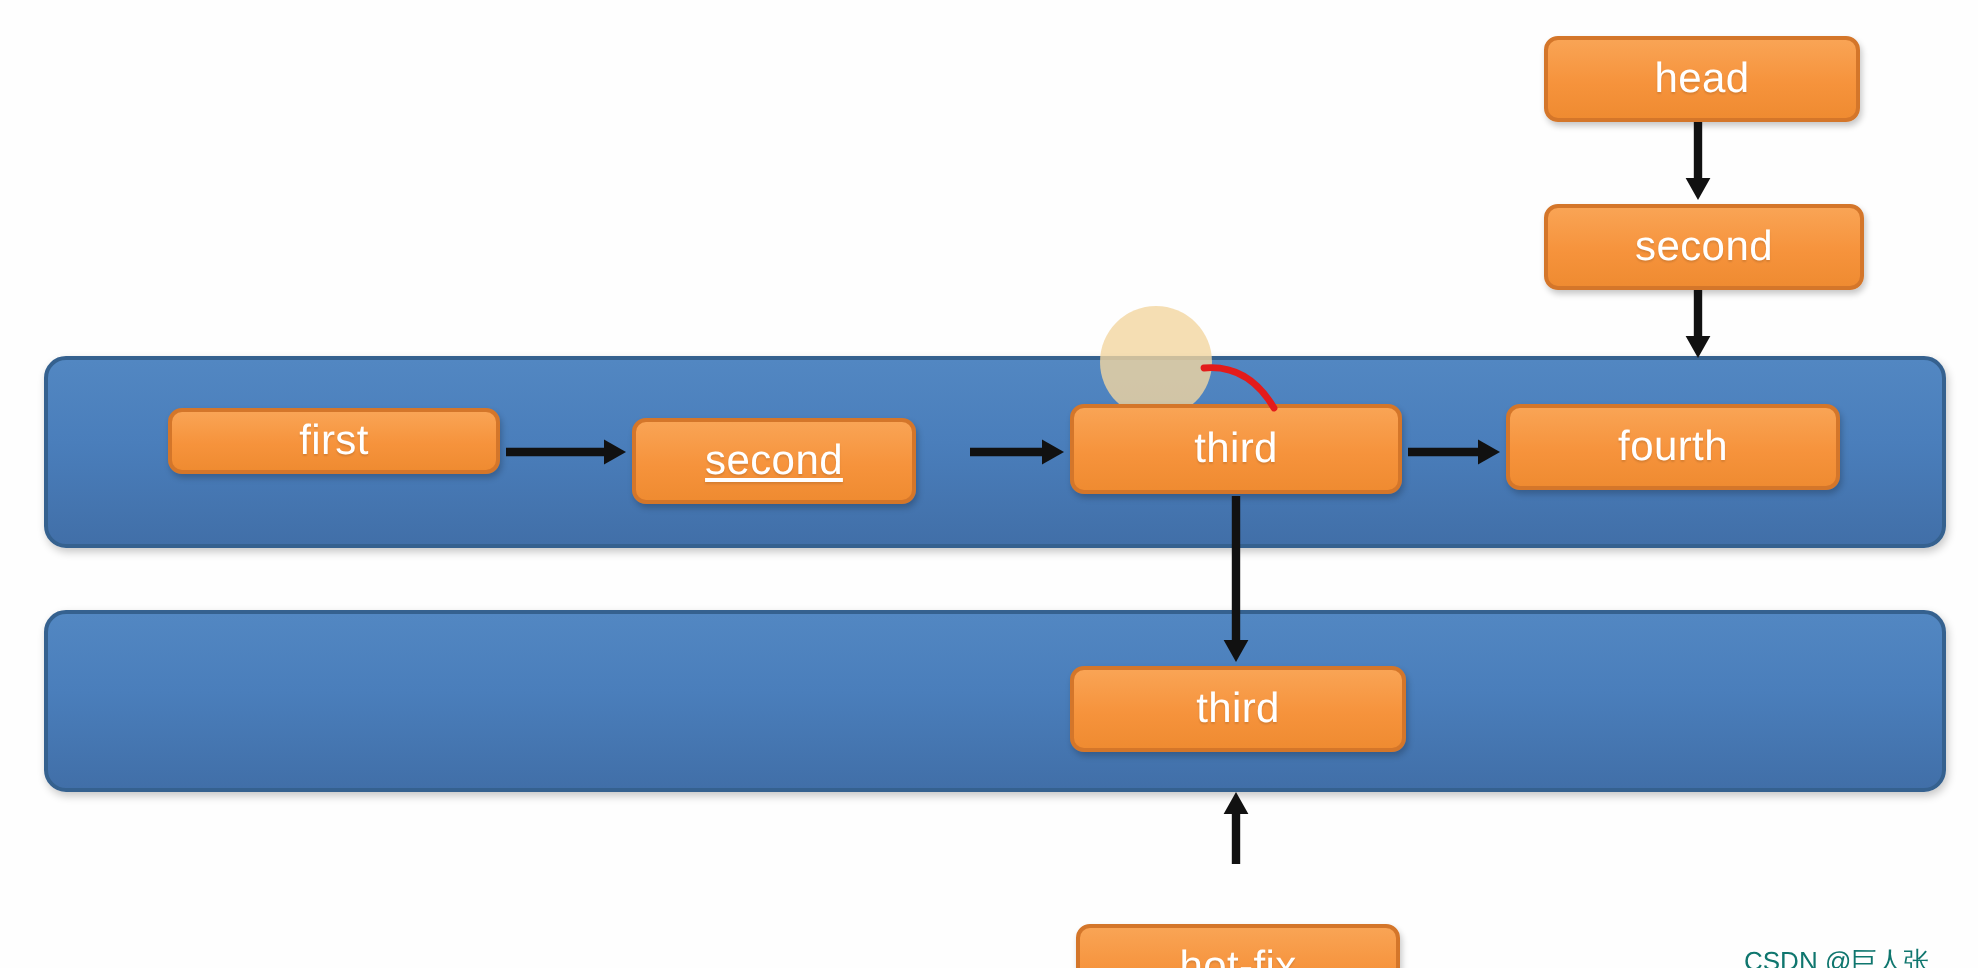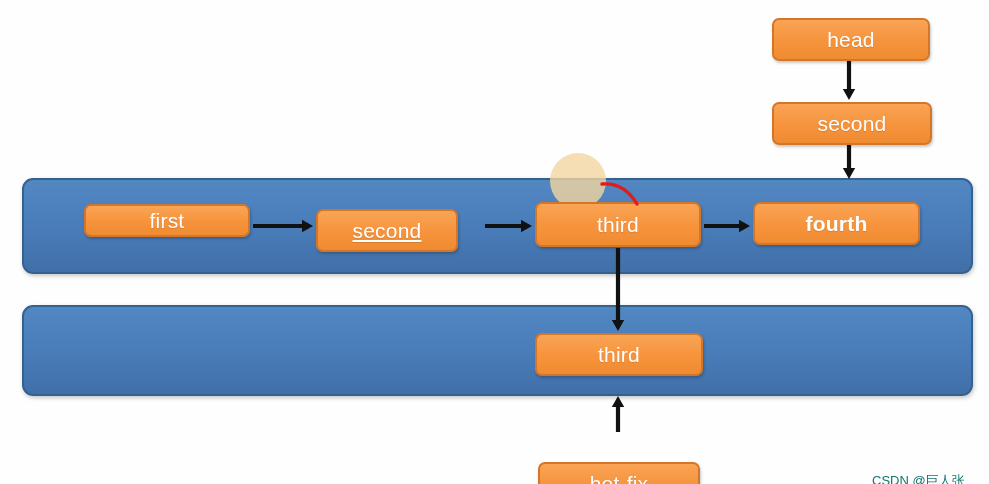--- a/index.html
+++ b/index.html
@@ -121,21 +121,21 @@
         <line x1="14" y1="50" x2="14" y2="25" stroke="#111111" stroke-width="4.2" stroke-linecap="butt"></line>
         <polygon points="14,14 20.2,25 7.8,25" fill="#111111"></polygon>
       </svg>
     </div>
 
   <div class="node" id="node-0" style="left: 772px; top: 18px; width: 158px; height: 43px;">head</div>
   <div class="node" id="node-1" style="left: 772px; top: 102px; width: 160px; height: 43px;">second</div>
   <div class="node" id="node-2" style="left: 84px; top: 204px; width: 166px; height: 33px;">first</div>
   <div class="node" id="node-3" style="left: 316px; top: 209px; width: 142px; height: 43px; text-decoration: underline;">second</div>
   <div class="node" id="node-4" style="left: 535px; top: 202px; width: 166px; height: 45px;">third</div>
-  <div class="node" id="node-5" style="left: 753px; top: 202px; width: 167px; height: 43px; font-weight: bold;">fourth</div>
+  <div class="node" id="node-5" style="left: 753px; top: 202px; width: 167px; height: 43px;">fourth</div>
   <div class="node" id="node-6" style="left: 535px; top: 333px; width: 168px; height: 43px;">third</div>
   <div class="node" id="node-7" style="left: 538px; top: 434px; width: 162px; height: 43px; margin-top: 28px;">hot-fix</div>
 
   <div class="redarc" id="redarc" style="left: 0px; top: 0px;">
       <svg width="989" height="484">
         <path d="M 602 184 Q 624 182 637 204" fill="none" stroke="#e31b1b" stroke-width="3.4" stroke-linecap="round"></path>
       </svg>
     </div>
 
   <div class="watermark" id="watermark" style="left: 872px; top: 472px; color: #0f766e;">CSDN @巨人张</div>

